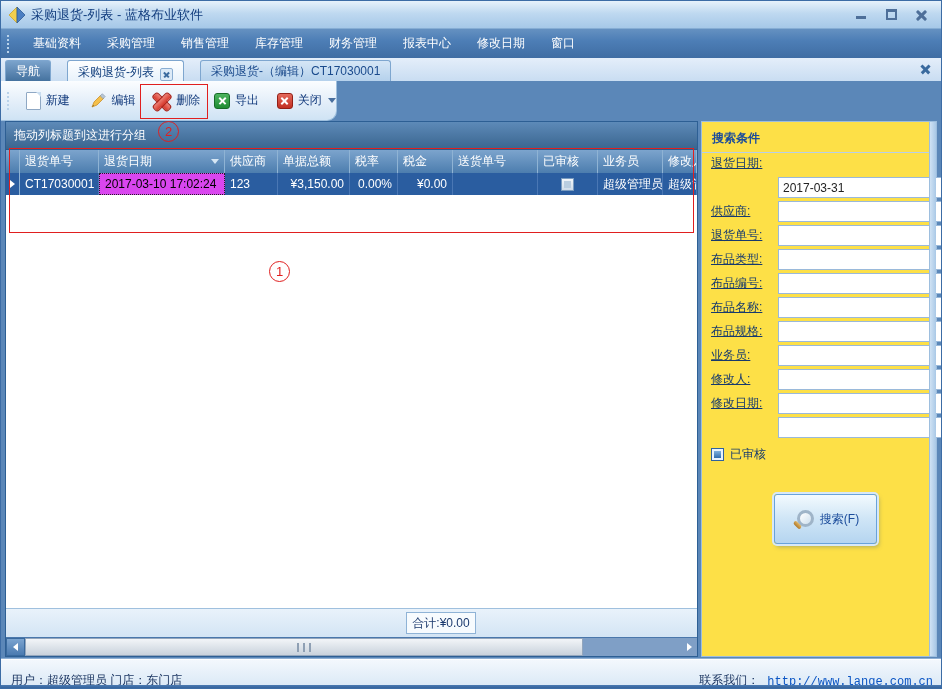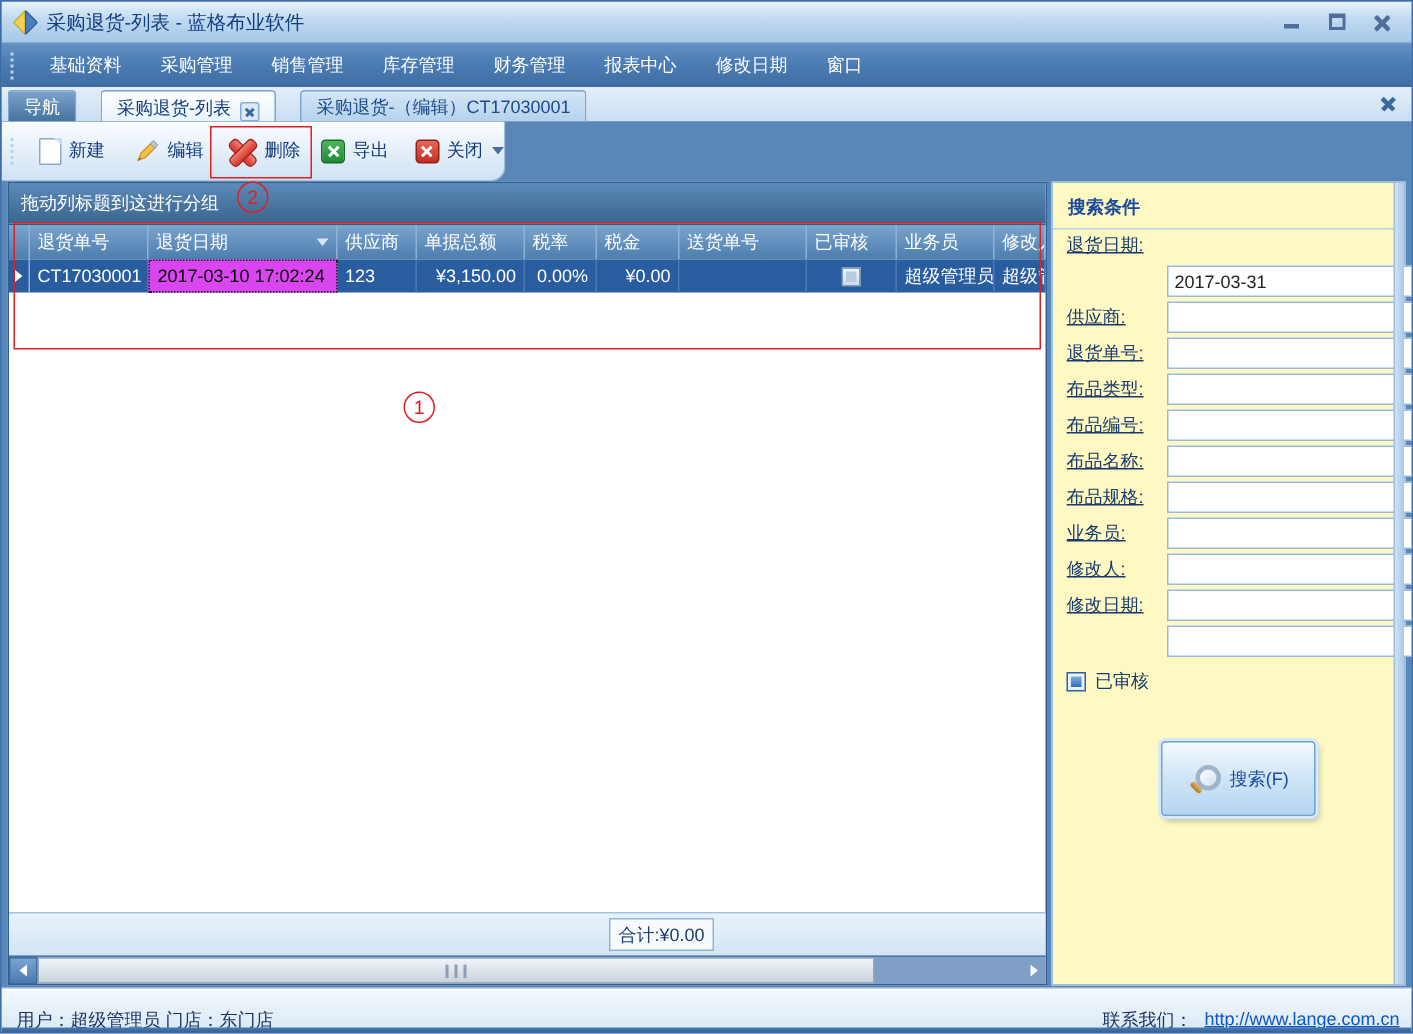--- a/index.html
+++ b/index.html
@@ -110,21 +110,21 @@
   .hs-thumb { width:558px; background:linear-gradient(#f2f5f8,#c9d2dc); border:1px solid #93a6bd;
     position:relative; cursor:grab; }
   .hs-grip { position:absolute; left:50%; top:4px; transform:translateX(-50%); width:14px; height:9px;
     border-left:2px solid #8fa0b4; border-right:2px solid #8fa0b4; }
   .hs-grip::after { content:""; position:absolute; left:4px; top:0; bottom:0; border-left:2px solid #8fa0b4; }
   .hs-btn-right { margin-left:auto; width:16px; display:flex; align-items:center; justify-content:center; cursor:pointer; }
   .tri-right { width:0; height:0; border-top:4px solid transparent; border-bottom:4px solid transparent; border-left:5px solid #fff; }
 
   
   .search-panel { position:absolute; left:700px; top:0; width:236px; height:536px;
-    background:#fef9c3; border:1px solid #9dbede; }
+    background:#fde047; border:1px solid #9dbede; }
   .sp-title { padding:8px 10px 5px 10px; font-weight:bold; color:#1b4c9b; border-bottom:1px solid #b8cfe8; }
   .sp-fields { position:absolute; left:9px; top:31px; right:14px; }
   .sp-row { display:flex; align-items:center; height:21px; margin-bottom:3px; }
   .sp-label { width:67px; color:#173a6e; white-space:nowrap; overflow:hidden; flex:none;text-decoration:underline; }
   .sp-input-wrap { flex:1; height:21px; border:1px solid #9ab9da; background:#fff; display:flex; }
   .sp-input { flex:1; border:none; outline:none; height:100%; padding:0 4px; font:inherit; color:#222; min-width:0; background:transparent; }
   .sp-check-row { display:flex; align-items:center; gap:6px; margin-top:8px; color:#173a6e; }
   .search-checkbox { width:13px; height:13px; border:1px solid #2f62a0; background:#e8f2fa; position:relative; cursor:pointer; }
   .search-checkbox::after { content:""; position:absolute; left:2px; top:2px; right:2px; bottom:2px;
     background:linear-gradient(#7fb0dc,#2f6cae); }
@@ -137,21 +137,21 @@
     border:3px solid #9fb4c8; border-radius:50%; background:linear-gradient(135deg,#ffffff,#cfe0ee); }
   .icon-magnifier::after { content:""; position:absolute; left:1px; top:14px; width:9px; height:4px;
     background:linear-gradient(#e0b565,#b07a2a); transform:rotate(45deg); border-radius:2px; }
   .sp-vstrip { position:absolute; right:0; top:0; bottom:0; width:7px;
     background:linear-gradient(90deg,#cfe2f4,#a9c8e6); border-left:1px solid #9dbede; }
 
   
   .statusbar { position:absolute; top:658px; left:0; width:942px; height:42px;
     background:linear-gradient(#f3f8fd,#cde0f2); border-top:1px solid #ffffff; box-shadow:0 -1px 0 #8fb0d4;
     display:flex; align-items:center; padding:12px 10px; color:#17315e; }
-  .status-right { margin-left:auto; display:flex; align-items:flex-start; gap:8px; }
+  .status-right { margin-left:auto; display:flex; align-items:flex-end; gap:8px;font-family:Liberation Mono, monospace; }
   .status-link { color:#0b55c4; text-decoration:underline; cursor:pointer; }
   .bottom-edge { position:absolute; top:684px; left:0; width:942px; height:5px; background:linear-gradient(#4a7ab2,#27548e); }
 
   
   .ann { position:absolute; z-index:60; pointer-events:none; }
   .ann-rect { border:1px solid #e01f1f; }
   .ann-circle { width:21px; height:21px; border:1px solid #e01f1f; border-radius:50%;
     color:#e01f1f; display:flex; align-items:center; justify-content:center; font-size:13px; background:transparent; }
 </style>
 </head>

